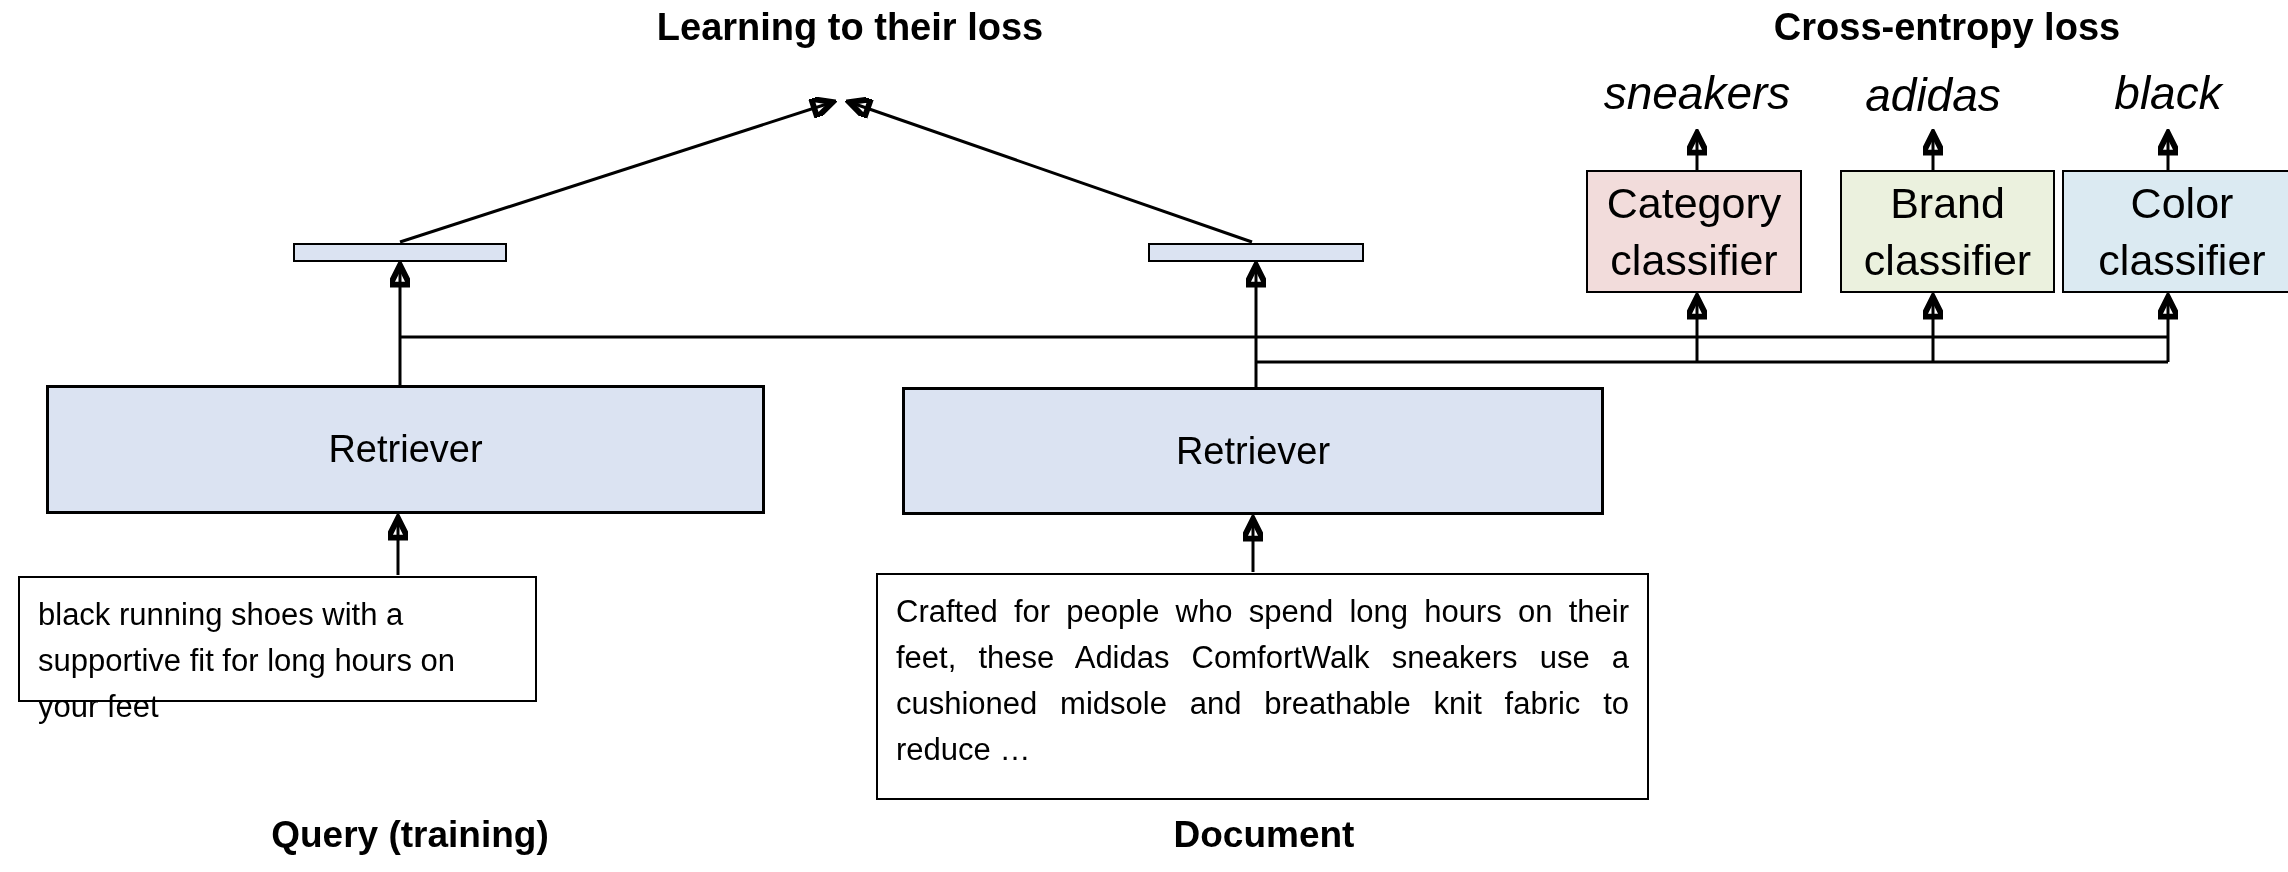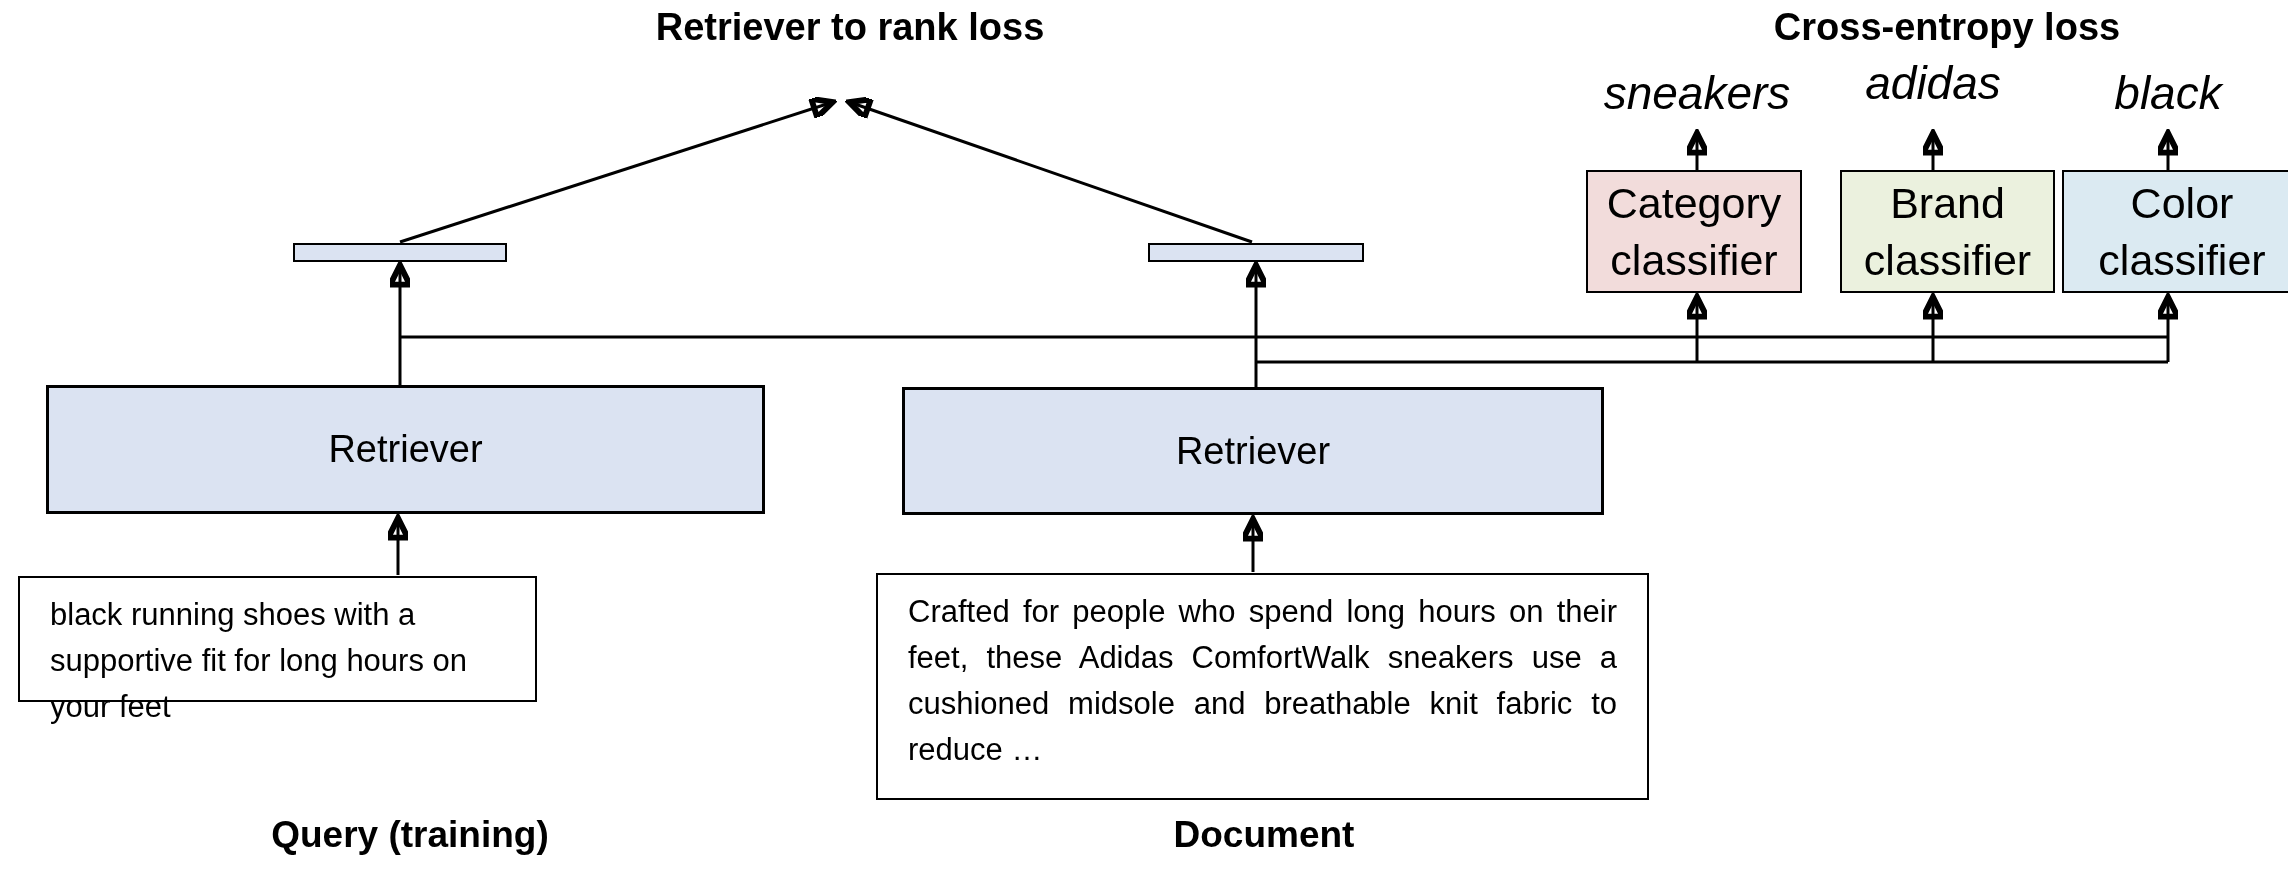--- a/index.html
+++ b/index.html
@@ -67,21 +67,21 @@
     text-align: center;
     white-space: nowrap;
   }
   .io-box {
     position: absolute;
     box-sizing: border-box;
     border: 2.5px solid #000000;
     background: #ffffff;
     font-size: 31px;
     line-height: 1.48;
-    padding: 14px 30px;
+    padding: 14px 18px;
   }
   .io-box.justify {
     text-align: justify;
     text-justify: inter-word;
   }
   .bottom-label {
     position: absolute;
     font-size: 37px;
     font-weight: 700;
     text-align: center;
@@ -114,25 +114,25 @@
 
     <line x1="1697" y1="362" x2="1697" y2="300" marker-end="url(#arrow)"></line>
     <line x1="1933" y1="362" x2="1933" y2="300" marker-end="url(#arrow)"></line>
     <line x1="2168" y1="362" x2="2168" y2="300" marker-end="url(#arrow)"></line>
 
     <line x1="1697" y1="170" x2="1697" y2="136" marker-end="url(#arrow)"></line>
     <line x1="1933" y1="170" x2="1933" y2="136" marker-end="url(#arrow)"></line>
     <line x1="2168" y1="170" x2="2168" y2="136" marker-end="url(#arrow)"></line>
   </svg>
 
-  <div class="title" style="left:550px; top:6px; width:600px;">Retriever to rank loss</div>
+  <div class="title" style="left:550px; top:6px; width:600px;">Learning to their loss</div>
   <div class="title" style="left:1647px; top:6px; width:600px;">Cross-entropy loss</div>
 
   <div class="pred" style="left:1547px; top:66px; width:300px;">sneakers</div>
-  <div class="pred" style="left:1783px; top:56px; width:300px;">adidas</div>
+  <div class="pred" style="left:1783px; top:68px; width:300px;">adidas</div>
   <div class="pred" style="left:2018px; top:66px; width:300px;">black</div>
 
   <div class="box head-box head-cat" style="left:1586px; top:170px; width:216px; height:123px;">Category classifier</div>
   <div class="box head-box head-brand" style="left:1824px; top:170px; width:215px; height:123px;">Brand classifier</div>
   <div class="box head-box head-col" style="left:2062px; top:170px; width:240px; height:123px;">Color classifier</div>
 
   <div class="bar" style="left:293px; top:243px; width:214px; height:19px;"></div>
   <div class="bar" style="left:1148px; top:243px; width:216px; height:19px;"></div>
 
   <div class="box enc-fill retriever" style="left:46px; top:385px; width:719px; height:129px;">Retriever</div>

